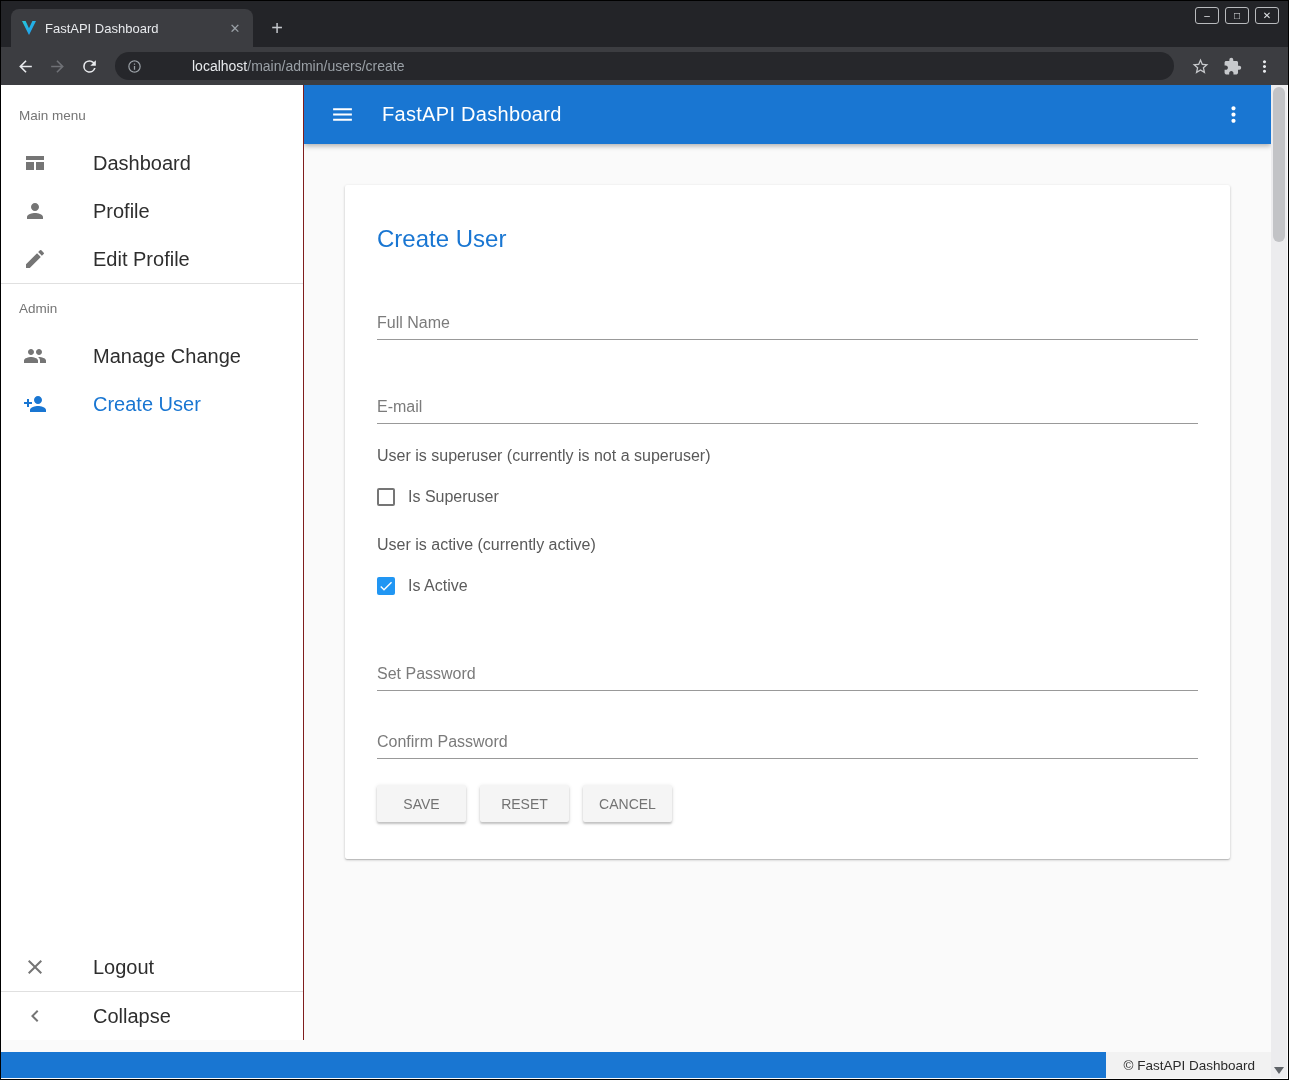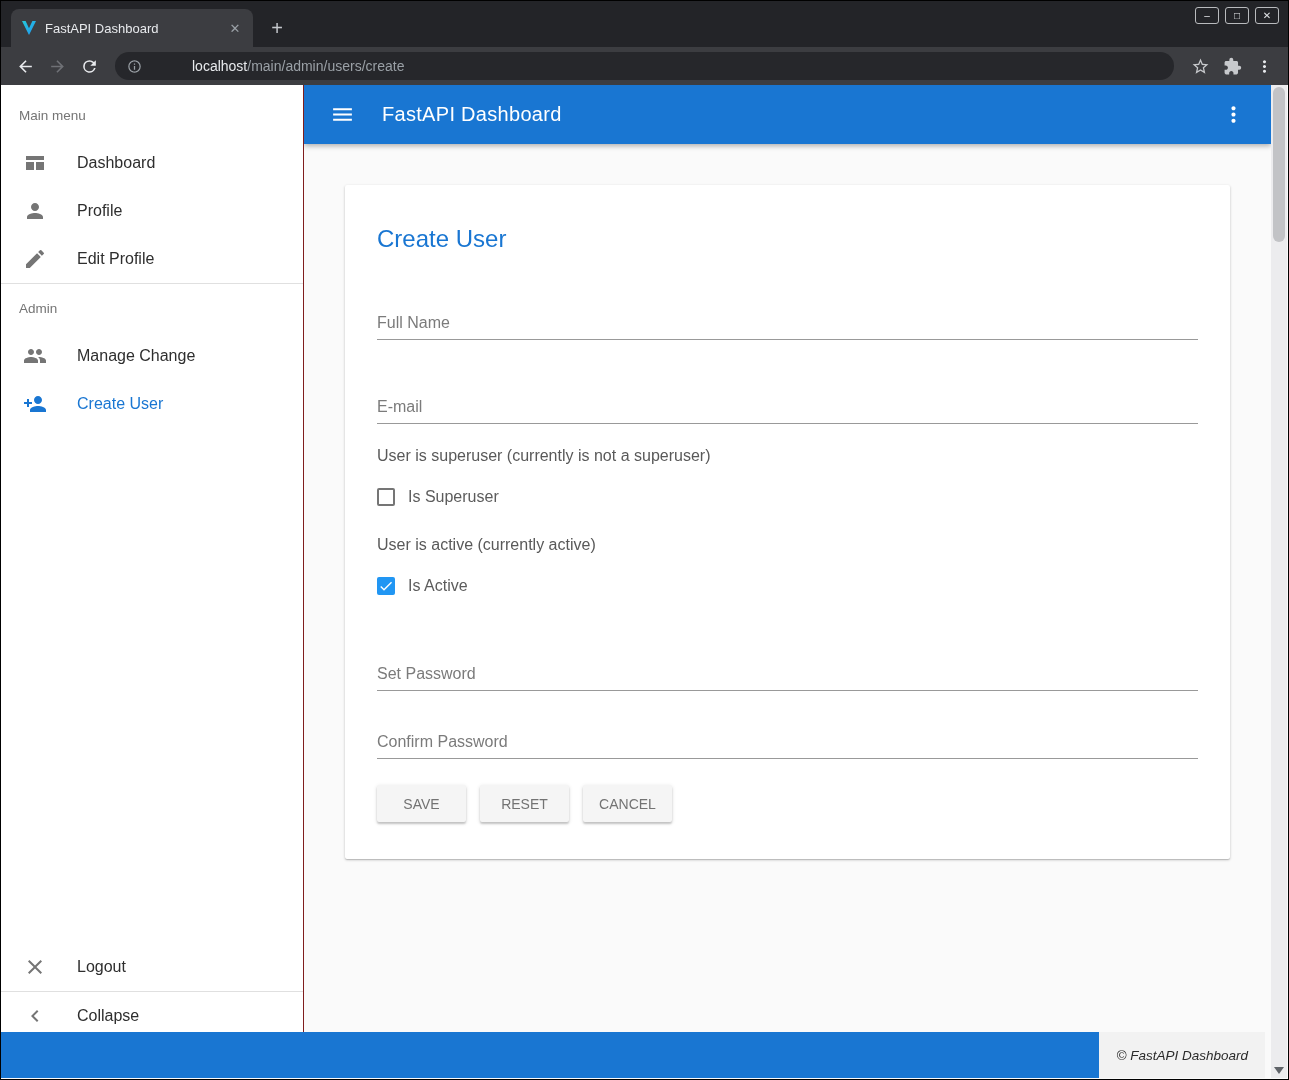--- a/index.html
+++ b/index.html
@@ -23,21 +23,21 @@
   .urlbar svg { width: 15px; height: 15px; flex: none; }
   .url-host { color: #e8eaed; padding-left: 41px; }
   .url-path { color: #9aa0a6; }
 
   
   .sidebar { position: absolute; left: 0; top: 84px; width: 303px; bottom: 39px; background: #fff; border-right: 1px solid #7f1d1d; display: flex; flex-direction: column; padding-top: 6px; z-index: 5; }
   .subheader { height: 48px; display: flex; align-items: center; padding: 0 18px; color: #757575; font-size: 13.5px; }
   .side-item { height: 48px; flex: none; display: flex; align-items: center; padding: 0 22px; gap: 30px; cursor: pointer; }
   .side-item .icon { width: 24px; height: 24px; color: #757575; flex: none; }
   .side-item .icon svg { width: 24px; height: 24px; }
-  .side-item .lbl { font-size: 16px; color: #2e2e2e; }
+  .side-item .lbl { font-size: 20px; color: #2e2e2e; margin-left: 16px; }
   .side-item.active .icon { color: #1976d2; }
   .side-item.active .lbl { color: #1976d2; }
   .divider { height: 1px; background: #e0e0e0; flex: none; }
   .spacer { flex: 1; }
 
   
   .appbar { position: absolute; left: 303px; top: 84px; right: 17px; height: 59px; background: #1976d2; display: flex; align-items: center; padding: 0 20px; box-shadow: 0 2px 5px rgba(0,0,0,.3); z-index: 4; }
   .appbar .icon-btn { width: 36px; height: 36px; display: flex; align-items: center; justify-content: center; color: #fff; cursor: pointer; }
   .appbar .icon-btn svg { width: 25px; height: 25px; }
   .appbar-title { color: #fff; font-size: 20px; font-weight: 500; margin-left: 22px; letter-spacing: .3px; }
@@ -59,21 +59,21 @@
   .cb-row { margin-top: 20px; height: 24px; display: flex; align-items: center; gap: 13px; }
   .cb { width: 18px; height: 18px; border-radius: 2px; flex: none; cursor: pointer; }
   .cb.unchecked { border: 2px solid #757575; background: #fff; }
   .cb.checked { background: #2196f3; display: flex; align-items: center; justify-content: center; }
   .cb.checked svg { width: 16px; height: 16px; }
   .cb-label { font-size: 16px; color: #5c5c5c; cursor: pointer; }
   .btn-row { margin-top: 26px; display: flex; gap: 14px; }
   .btn { min-width: 89px; height: 37px; background: #f5f5f5; border: none; border-radius: 2px; font-family: inherit; font-size: 14px; font-weight: 500; color: #737373; box-shadow: 0 2px 2px rgba(0,0,0,.18), 0 1px 4px rgba(0,0,0,.12); display: flex; align-items: center; justify-content: center; padding: 0 16px; cursor: pointer; }
 
   
-  .footer { position: absolute; left: 0; right: 23px; bottom: 1px; height: 46px; display: flex; z-index: 6; font-style: italic; }
+  .footer { position: absolute; left: 0; right: 16px; bottom: 1px; height: 26px; display: flex; z-index: 6; }
   .footer-blue { flex: 1; background: #1976d2; }
   .footer-copy { background: #f2f2f2; display: flex; align-items: center; padding: 0 17px; font-size: 13.5px; color: #2b2b2b; white-space: nowrap; }
 
   
   .scrollbar { position: absolute; right: 1px; top: 84px; bottom: 1px; width: 16px; background: #ececee; z-index: 7; }
   .sb-thumb { position: absolute; left: 2px; right: 2px; top: 2px; height: 155px; background: #c2c3c6; border-radius: 7px; cursor: grab; }
   .sb-arrow { position: absolute; bottom: 4px; left: 3px; width: 0; height: 0; border-left: 5px solid transparent; border-right: 5px solid transparent; border-top: 7px solid #5f6368; }
 </style>
 </head>
 <body>

